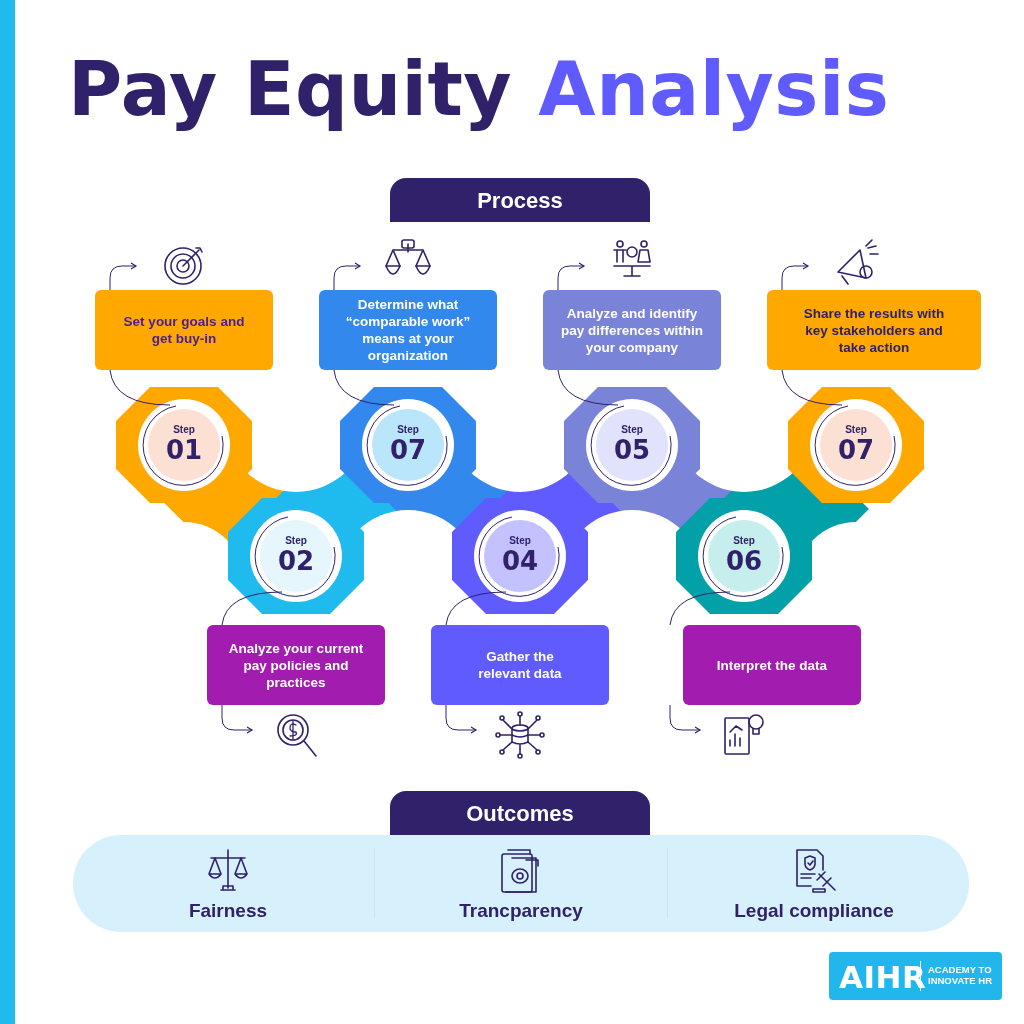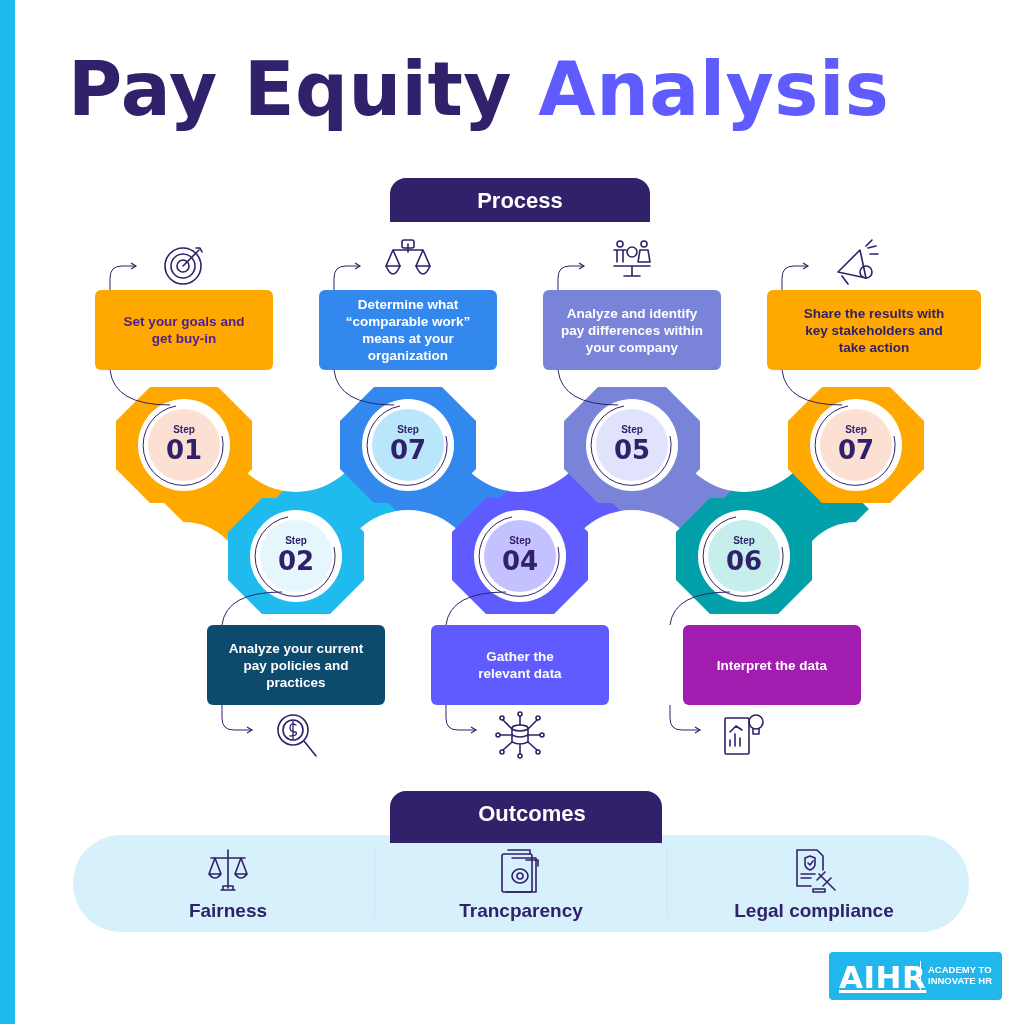--- a/index.html
+++ b/index.html
@@ -3,34 +3,34 @@
 <meta charset="utf-8">
 <style>
   html, body { margin:0; padding:0; }
   body { width:1024px; height:1024px; background:#ffffff; position:relative; overflow:hidden; font-family:"Liberation Sans", sans-serif; }
   .left-bar { position:absolute; left:0; top:0; width:15px; height:1024px; background:#1fbaee; }
   .title { position:absolute; left:68px; top:52px; font-size:74px; font-weight:700; letter-spacing:0.5px; line-height:1; font-family:"DejaVu Sans", sans-serif; }
   .title .t1 { color:#30216a; }
   .title .t2 { color:#5f5bff; }
   .tab { position:absolute; background:#30216a; color:#fff; font-weight:700; font-size:22px; text-align:center; border-radius:16px 16px 0 0; font-family:"Liberation Sans", sans-serif; }
   .process-tab { left:390px; top:178px; width:260px; height:44px; line-height:46px; }
-  .outcomes-tab { left:390px; top:791px; width:260px; height:52px; line-height:46px; z-index:2;padding-left:12px; }
+  .outcomes-tab { left:390px; top:791px; width:260px; height:44px; line-height:46px; z-index:2; }
   svg.diagram { position:absolute; left:0; top:0; }
   .card { position:absolute; border-radius:6px; display:flex; align-items:center; justify-content:center; text-align:center; font-weight:700; font-size:13.5px; line-height:17px; padding:0 10px; box-sizing:border-box; }
   .card span { display:block; }
   .step-label { position:absolute; text-align:center; color:#30216a; font-weight:700; width:80px; }
   .step-label .s { font-size:10px; line-height:14px; display:block; }
   .step-label .n { font-size:26px; line-height:26px; display:block; font-family:"DejaVu Sans", sans-serif; }
   .outcomes-panel { position:absolute; left:73px; top:835px; width:896px; height:97px; background:#d6f1fc; border-radius:48px; }
   .divider { position:absolute; top:848px; width:1px; height:70px; background:#c5e6f4; }
   .outcome { position:absolute; top:840px; width:250px; text-align:center; }
   .outcome .lbl { position:absolute; top:60px; left:0; width:250px; font-weight:700; font-size:19px; color:#30216a; }
   .outcome svg { position:absolute; top:6px; left:100px; }
   .logo { position:absolute; left:829px; top:952px; width:173px; height:48px; background:#22b7ec; border-radius:4px; color:#fff; }
-  .logo .big { position:absolute; left:10px; top:7px; font-size:31px; font-weight:700; letter-spacing:0.5px; font-family:"DejaVu Sans", sans-serif;text-decoration:underline; }
+  .logo .big { position:absolute; left:10px; top:7px; font-size:31px; font-weight:700; letter-spacing:0.5px; font-family:"DejaVu Sans", sans-serif; }
   .logo .sep { position:absolute; left:91px; top:9px; width:1px; height:30px; background:#fff; }
   .logo .small { position:absolute; left:99px; top:12px; font-size:9.5px; font-weight:700; line-height:11px; }
 </style>
 </head>
 <body>
 
 <div class="left-bar"></div>
 
 <div class="title">
   <span class="t1">Pay Equity</span>
@@ -227,21 +227,21 @@
     <span>your company</span>
   </div>
 </div>
 <div class="card" style="left:767px;top:290px;width:214px;height:80px;background:#ffa800;color:#30216a;">
   <div>
     <span>Share the results with</span>
     <span>key stakeholders and</span>
     <span>take action</span>
   </div>
 </div>
-<div class="card" style="left:207px;top:625px;width:178px;height:80px;background:#0c4a6e;color:#fff;">
+<div class="card" style="left:207px;top:625px;width:178px;height:80px;background:#a21caf;color:#fff;">
   <div>
     <span>Analyze your current</span>
     <span>pay policies and</span>
     <span>practices</span>
   </div>
 </div>
 <div class="card" style="left:431px;top:625px;width:178px;height:80px;background:#5f5bff;color:#fff;">
   <div>
     <span>Gather the</span>
     <span>relevant data</span>

